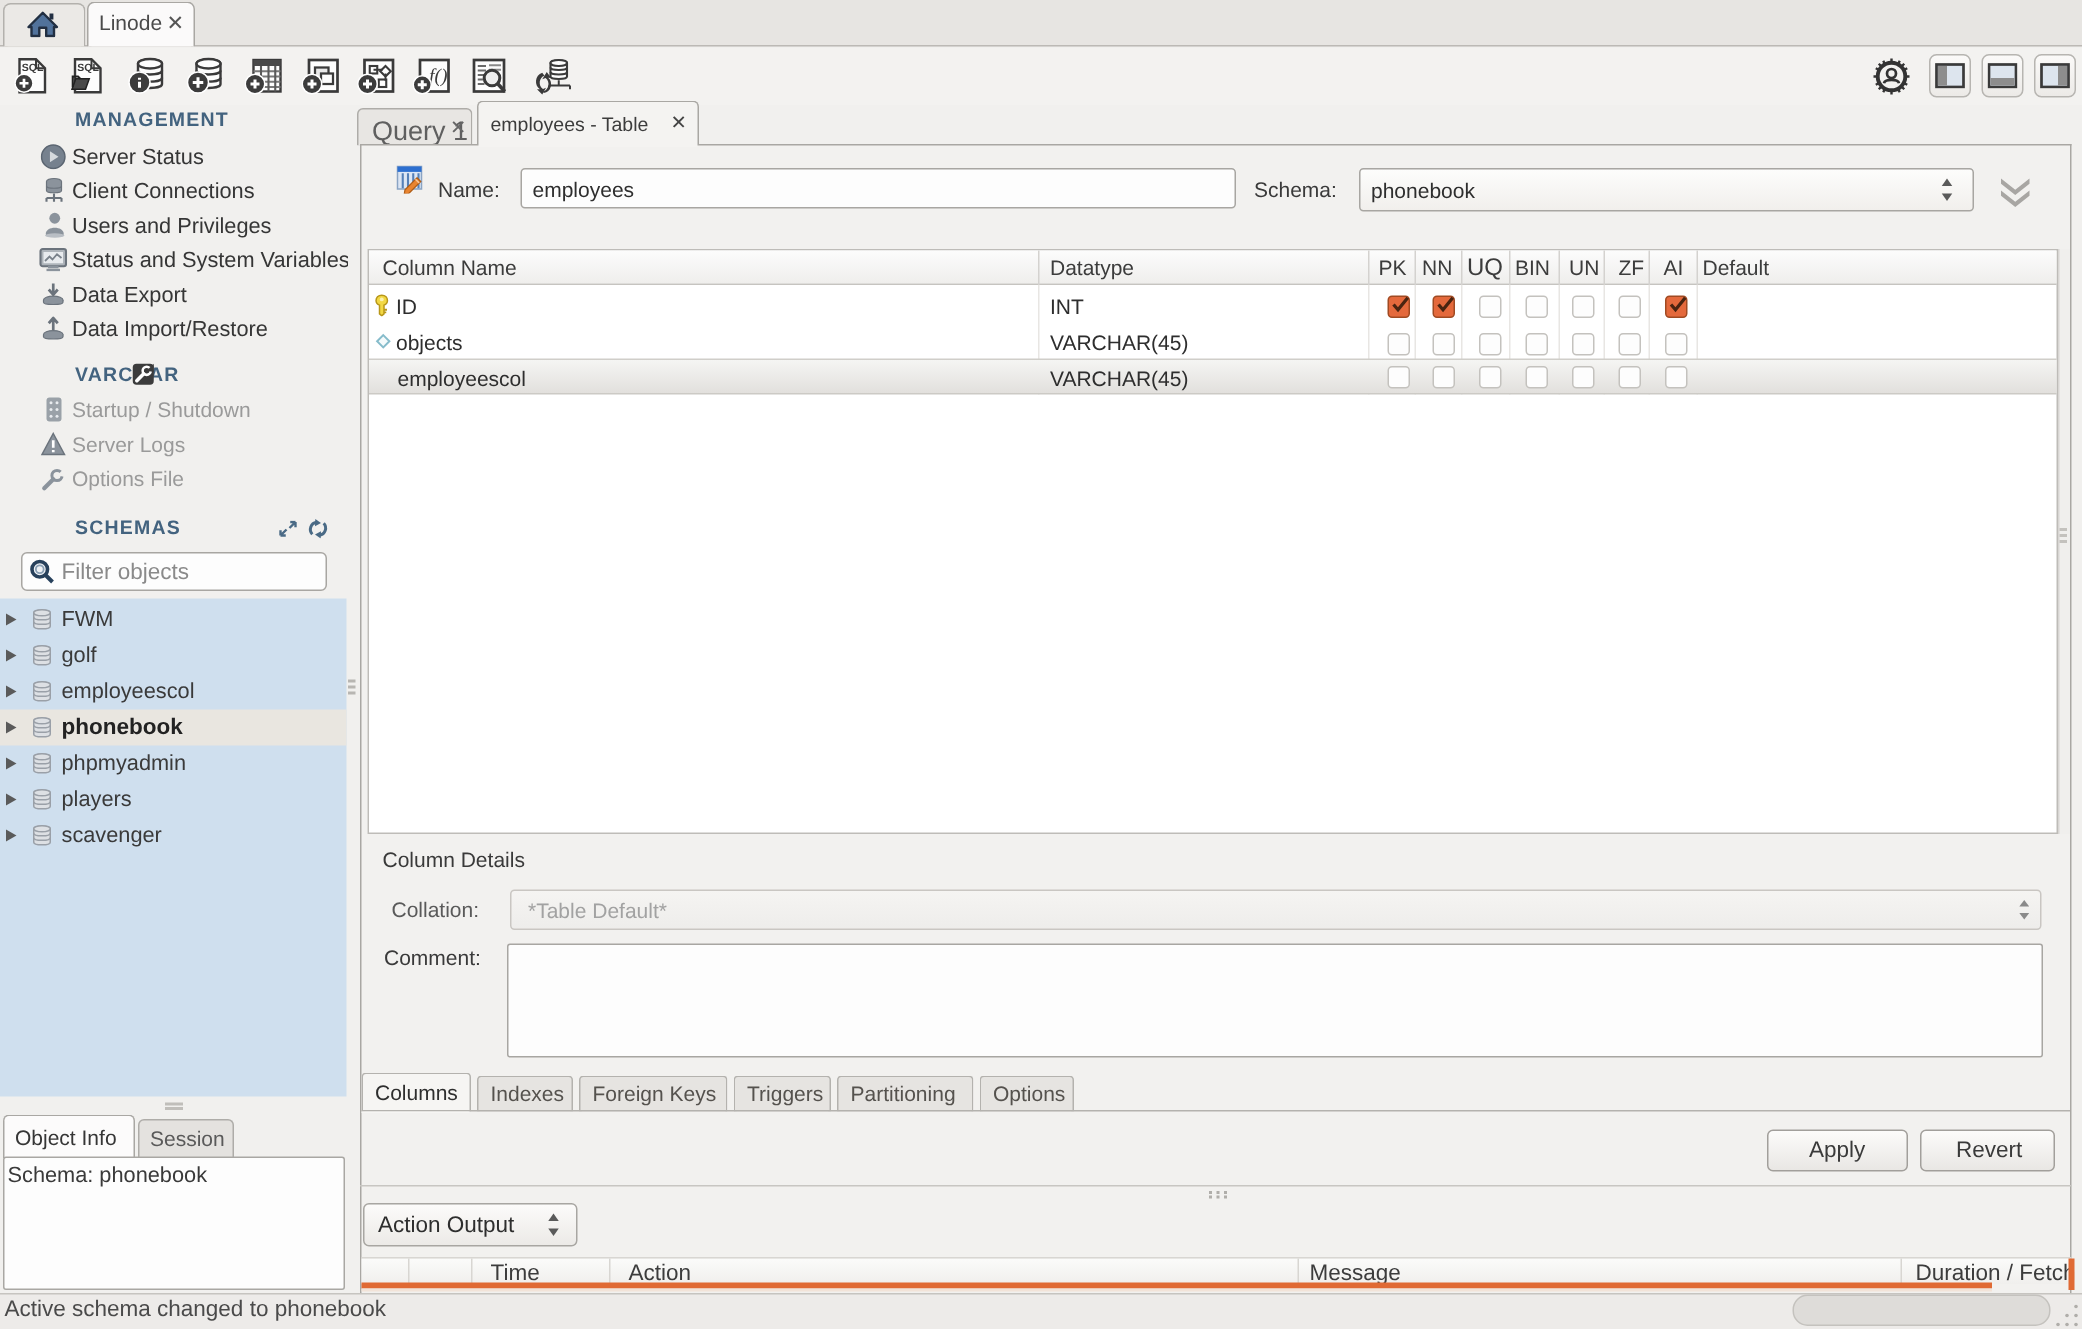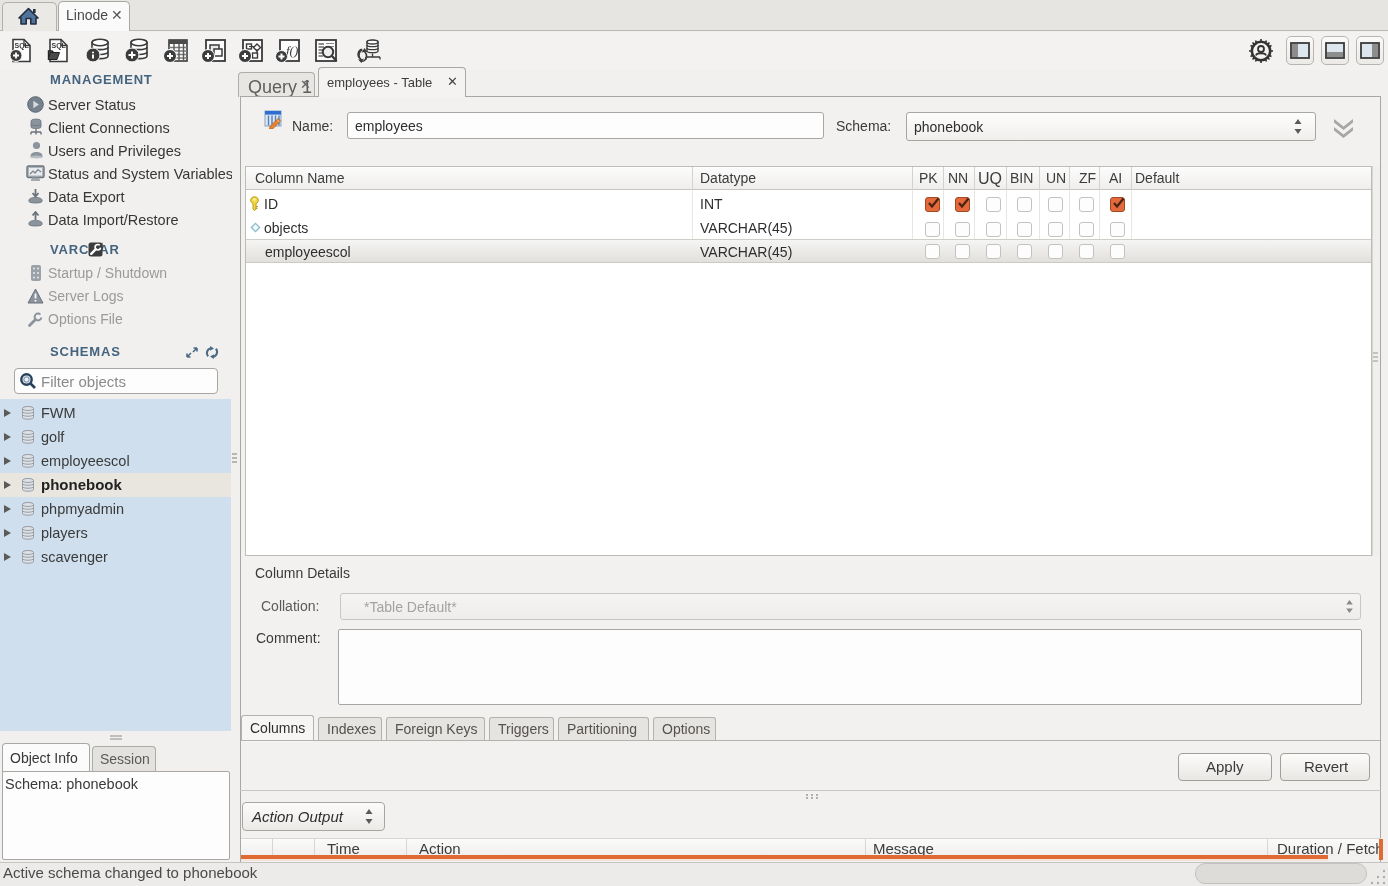--- a/index.html
+++ b/index.html
@@ -557,21 +557,21 @@
     <div class="abs" style="left:1048px;top:244px;width:15px;height:15px;background:#fdfdfd;border:1px solid #c4c2be;border-radius:3px;"></div>
     <div class="abs" style="left:1079px;top:244px;width:15px;height:15px;background:#fdfdfd;border:1px solid #c4c2be;border-radius:3px;"></div>
     <div class="abs" style="left:1110px;top:244px;width:15px;height:15px;background:#fdfdfd;border:1px solid #c4c2be;border-radius:3px;"></div>
   </div>
 
 <div class="abs" style="left:1372px;top:166px;width:8px;height:390px;background:#f0efed;border-left:1px solid #d8d6d3;"></div>
 
 <div class="abs" style="left:255px;top:565px;font-size:14px;color:#3a3a3a;">Column Details</div>
 <div class="abs" style="left:261px;top:598px;font-size:14px;color:#5a5a5a;">Collation:</div>
 <div class="abs" style="left:340px;top:593px;width:1021px;height:27px;background:linear-gradient(#f5f4f2,#eeedeb);border:1px solid #c9c6c2;border-radius:3px;"></div>
-<div class="abs" style="left:364px;top:599px;font-size:14px;color:#a2a2a2;">*Table Default*</div>
+<div class="abs" style="left:352px;top:599px;font-size:14px;color:#a2a2a2;">*Table Default*</div>
 <div class="abs" style="left:1345px;top:599px;">
     <svg width="9" height="15" viewBox="0 0 9 15">
 <path d="M4.5 1 L7.8 5.4 H1.2 Z" fill="#8a8a8a"></path>
       <path d="M4.5 14 L1.2 9.6 H7.8 Z" fill="#8a8a8a"></path>
     </svg>
   </div>
 <div class="abs" style="left:256px;top:630px;font-size:14px;color:#3a3a3a;">Comment:</div>
 <div class="abs" style="left:338px;top:629px;width:1024px;height:76px;background:#fdfdfd;border:1px solid #a8a6a2;border-radius:2px;"></div>
 
 <div class="abs" id="edtabs">
@@ -592,21 +592,21 @@
 <div class="abs" style="left:241px;top:741px;width:72px;height:1px;background:#f6f5f3;"></div>
 
 <div class="abs" style="left:1178px;top:753px;width:94px;height:28px;background:linear-gradient(#fcfbfa,#e9e7e4);border:1px solid #a29f9b;border-radius:4px;"></div>
 <div class="abs" style="left:1206px;top:758px;font-size:15px;color:#3a3a3a;">Apply</div>
 <div class="abs" style="left:1280px;top:753px;width:90px;height:28px;background:linear-gradient(#fcfbfa,#e9e7e4);border:1px solid #a29f9b;border-radius:4px;"></div>
 <div class="abs" style="left:1304px;top:758px;font-size:15px;color:#3a3a3a;">Revert</div>
 
 <div class="abs" style="left:240px;top:790px;width:1141px;height:1px;background:#c8c6c2;"></div>
 <div class="abs" style="left:806px;top:794px;width:2px;height:2px;background:#b0aeaa;box-shadow:5px 0 #b0aeaa,10px 0 #b0aeaa,0 3px #b0aeaa,5px 3px #b0aeaa,10px 3px #b0aeaa;"></div>
 <div class="abs" style="left:242px;top:802px;width:143px;height:29px;background:linear-gradient(#fcfbfa,#eceae7);border:1px solid #a8a6a2;border-radius:4px;"></div>
-<div class="abs" style="left:252px;top:808px;font-size:15px;color:#2e2e2e;font-style:italic;">Action Output</div>
+<div class="abs" style="left:252px;top:808px;font-size:15px;color:#2e2e2e;">Action Output</div>
 <div class="abs" style="left:364px;top:808px;">
     <svg width="10" height="17" viewBox="0 0 10 17">
 <path d="M5 1 L8.5 6 H1.5 Z" fill="#5a5a5a"></path>
       <path d="M5 16 L1.5 11 H8.5 Z" fill="#5a5a5a"></path>
     </svg>
   </div>
 
 <div class="abs" id="aohead" style="left:241px;top:838px;width:1140px;height:18px;background:linear-gradient(#fbfbfa,#f0efed);border-top:1px solid #d8d6d2;"></div>
 <div class="abs" id="aocols">
     <div class="abs" style="left:272px;top:839px;width:1px;height:17px;background:#d8d6d2;"></div>

